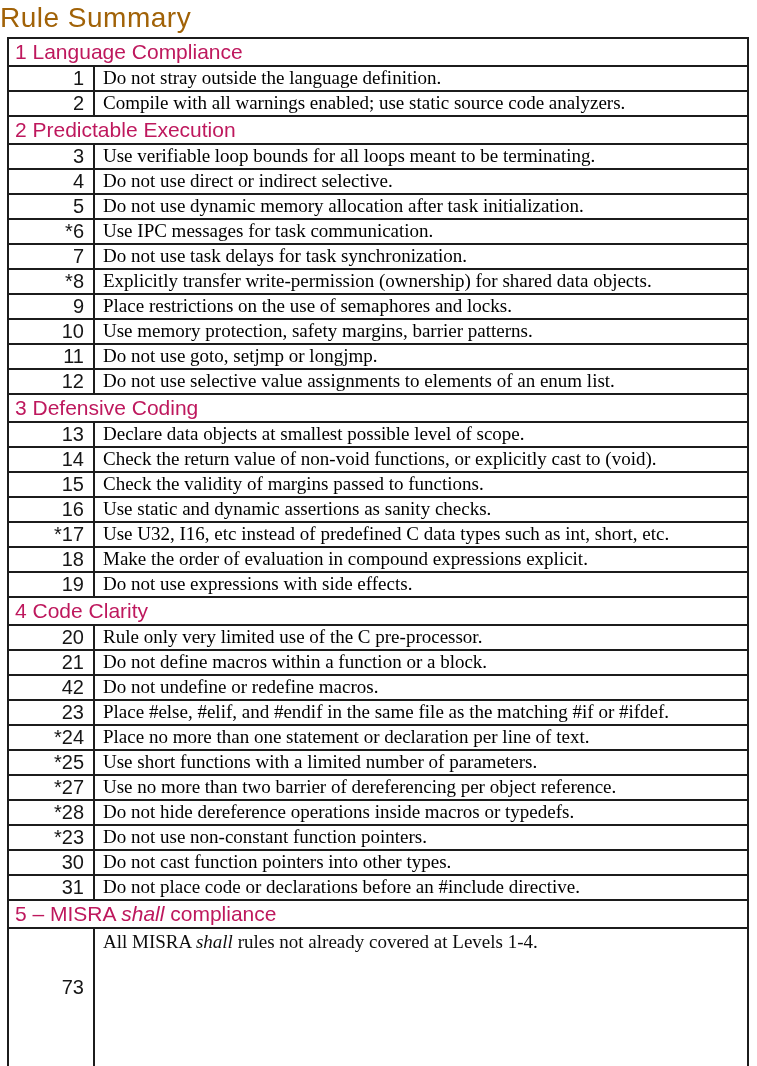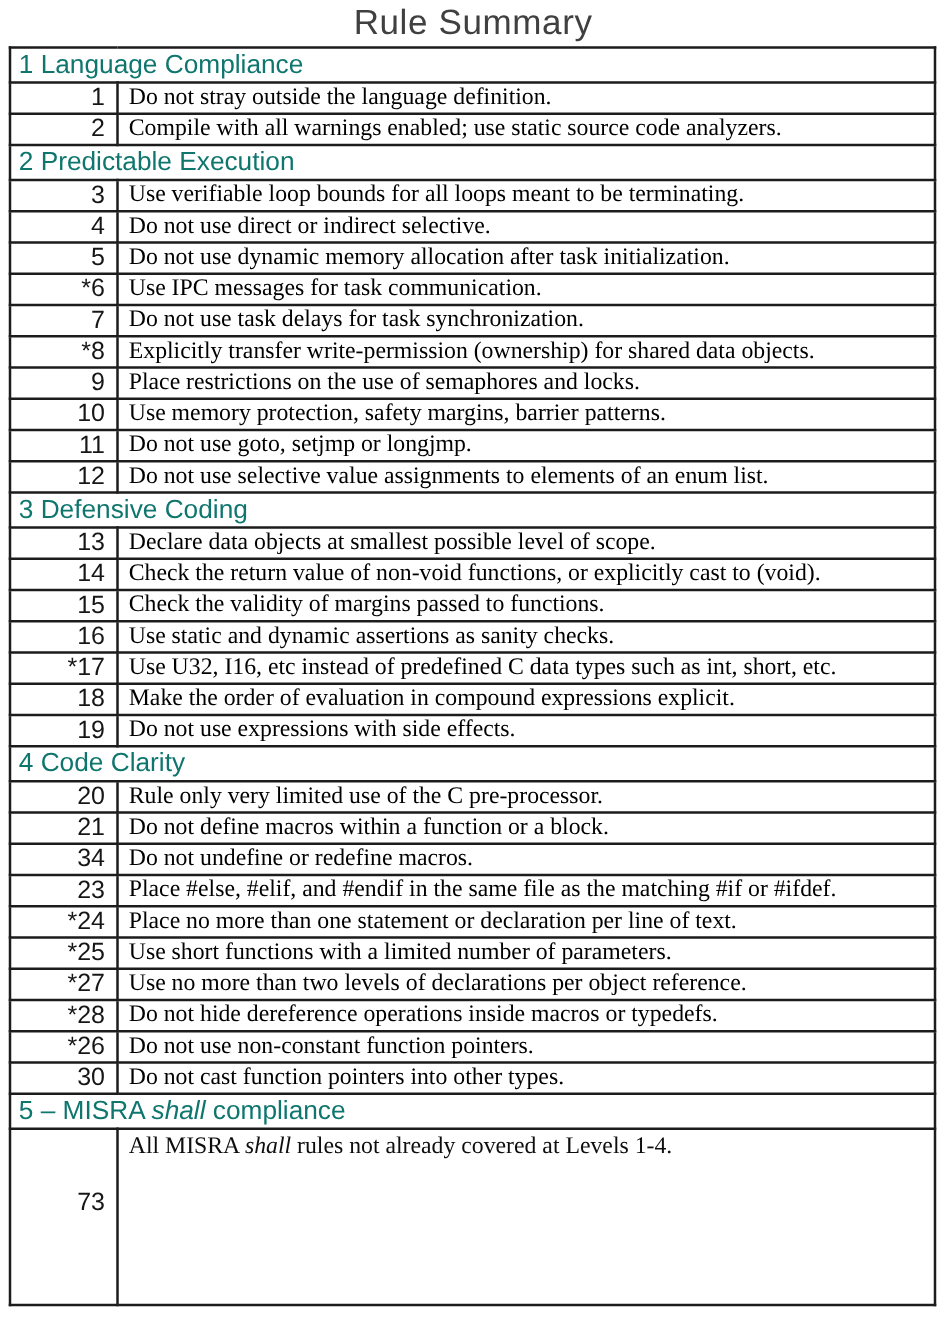--- a/index.html
+++ b/index.html
@@ -5,46 +5,45 @@
   html, body { margin: 0; padding: 0; background: #ffffff; }
   .page {
     width: 757px;
     height: 1066px;
     background: #ffffff;
     color: #111111;
     font-family: "Liberation Sans", sans-serif;
     overflow: hidden;
   }
   .title {
-    text-align: center;
     font-size: 28px;
     line-height: 36px;
     height: 37px;
-    color: #404040;
+    color: #a16207;
     letter-spacing: 0.5px;
   }
   table.rules {
     border-collapse: collapse;
     table-layout: fixed;
     width: 742px;
     margin-left: 7px;
   }
   table.rules td {
     border: 2px solid #1c1c1c;
     overflow: hidden;
     white-space: pre-wrap;
   }
   col.c-num { width: 86px; }
   tr.section td {
     height: 25px;
     font-size: 21px;
     padding: 0 4px 1px 6px;
     vertical-align: middle;
     font-family: "Liberation Sans", sans-serif;
-    color: #0f766e;
+    color: #be185d;
   }
   tr.rule td.num {
     height: 22px;
     font-size: 20px;
     text-align: right;
     padding: 0 9px 0 0;
     vertical-align: middle;
     color: #161616;
   }
   tr.rule td.desc {
@@ -180,50 +179,54 @@
       </tr>
       <tr class="rule">
         <td class="num">20</td>
         <td class="desc">Rule only very limited use of the C pre-processor.</td>
       </tr>
       <tr class="rule">
         <td class="num">21</td>
         <td class="desc">Do not define macros within a function or a block.</td>
       </tr>
       <tr class="rule">
-        <td class="num">34</td>
+        <td class="num">42</td>
         <td class="desc">Do not undefine or redefine macros.</td>
       </tr>
       <tr class="rule">
         <td class="num">23</td>
         <td class="desc">Place #else, #elif, and #endif in the same file as the matching #if or #ifdef.</td>
       </tr>
       <tr class="rule">
         <td class="num">*24</td>
         <td class="desc">Place no more than one statement or declaration per line of text.</td>
       </tr>
       <tr class="rule">
         <td class="num">*25</td>
         <td class="desc">Use short functions with a limited number of parameters.</td>
       </tr>
       <tr class="rule">
         <td class="num">*27</td>
-        <td class="desc">Use no more than two levels of declarations per object reference.</td>
+        <td class="desc">Use no more than two barrier of dereferencing per object reference.</td>
       </tr>
       <tr class="rule">
         <td class="num">*28</td>
         <td class="desc">Do not hide dereference operations inside macros or typedefs.</td>
       </tr>
       <tr class="rule">
-        <td class="num">*26</td>
+        <td class="num">*23</td>
         <td class="desc">Do not use non-constant function pointers.</td>
       </tr>
       <tr class="rule">
         <td class="num">30</td>
         <td class="desc">Do not cast function pointers into other types.</td>
+      </tr>
+      <tr class="rule">
+        <td class="num">31</td>
+        <td class="desc">Do not place code or declarations before an #include directive.</td>
       </tr>
 
       <tr class="section">
         <td colspan="2"><span>5 – MISRA </span><span class="it">shall</span><span> compliance</span></td>
       </tr>
       <tr class="double">
         <td class="num">
           <div>73</div>
           
         </td>

